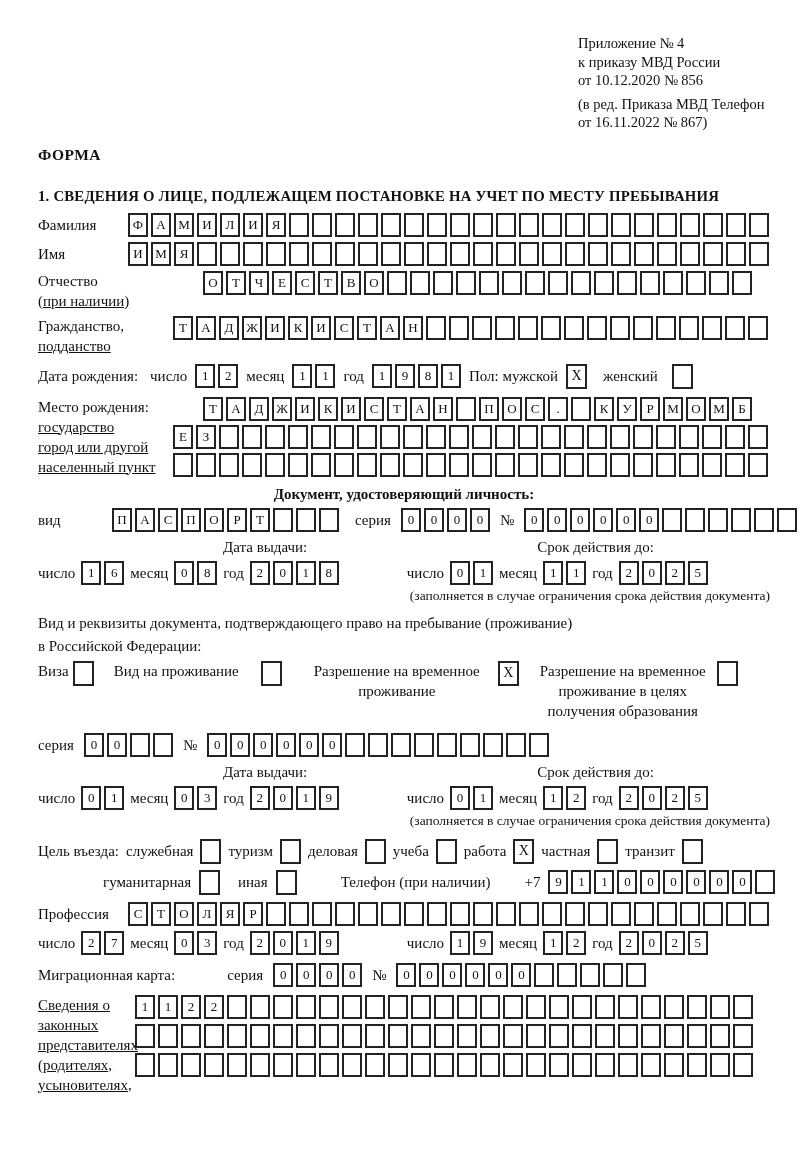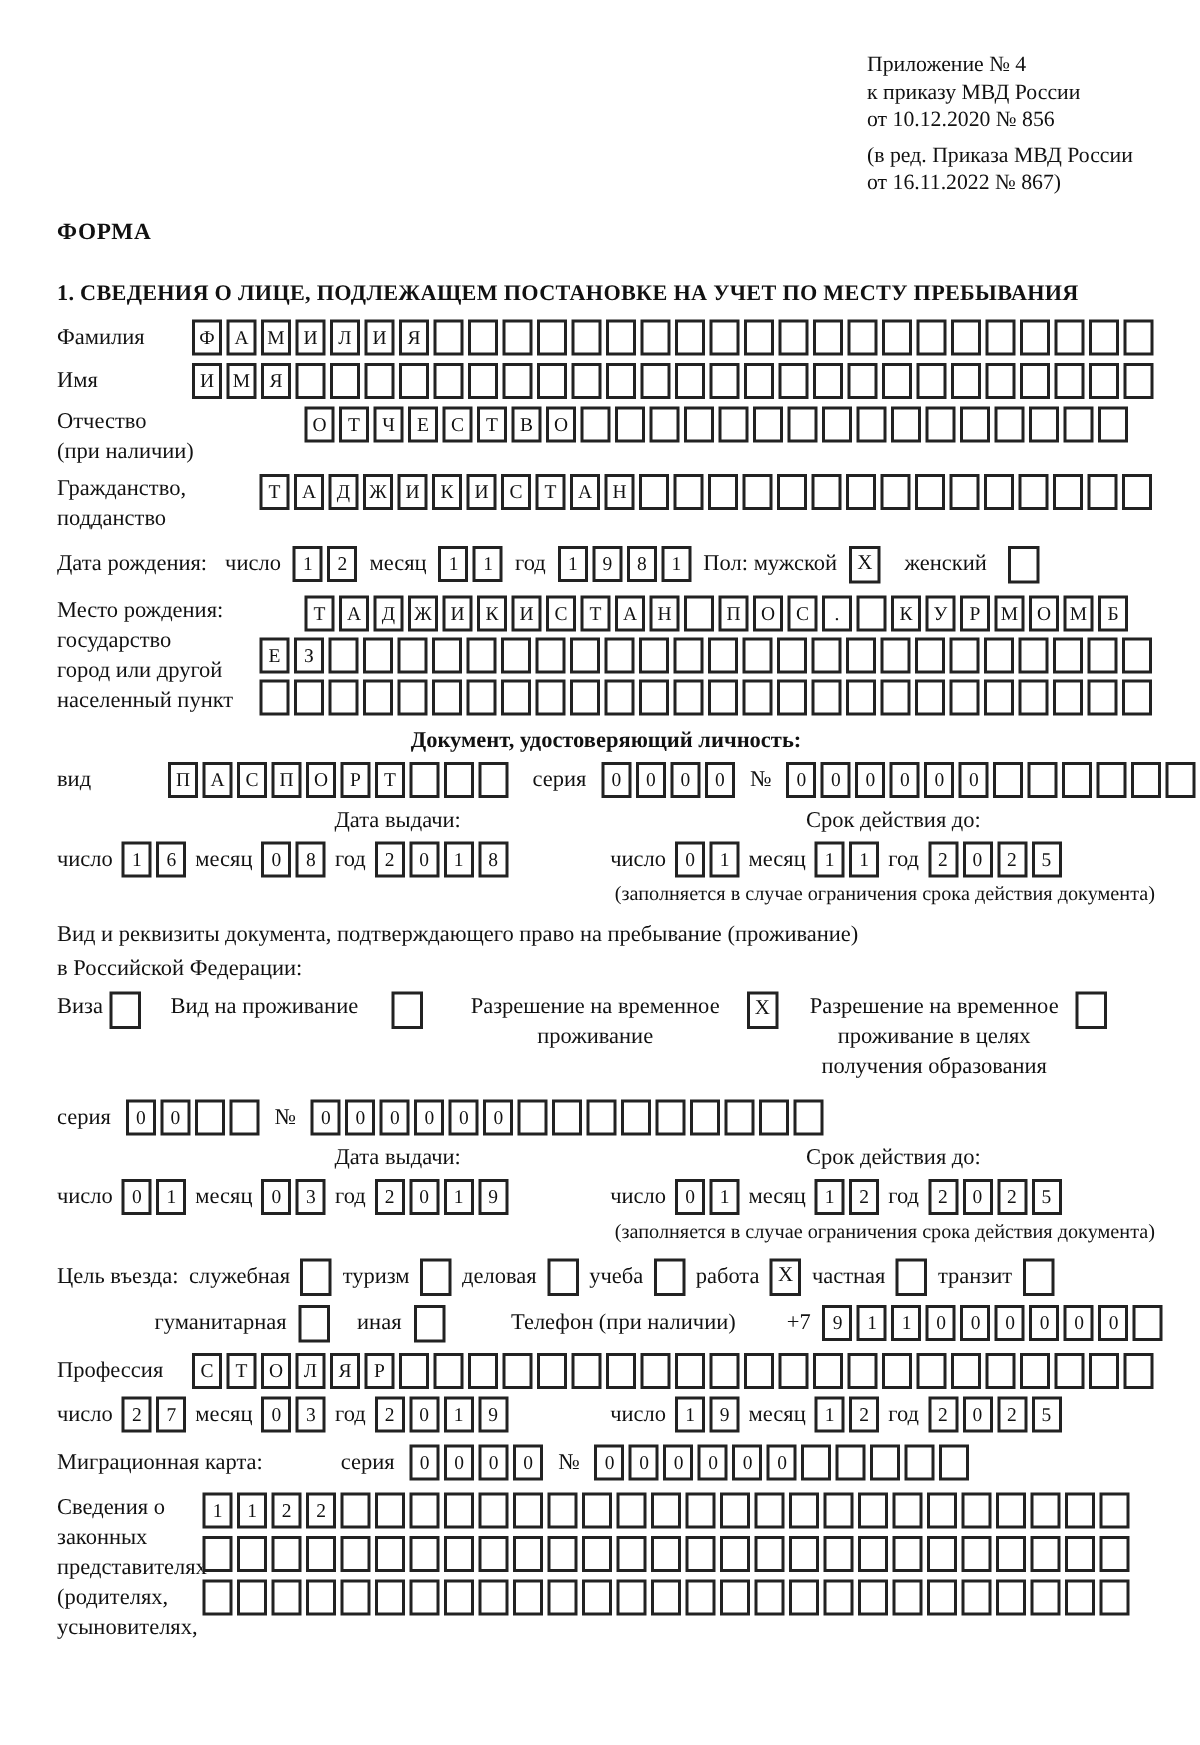--- a/index.html
+++ b/index.html
@@ -7,21 +7,21 @@
         font-family:"Liberation Serif", serif;color:#111;}
   .hdr{margin-left:auto;width:192px;font-size:14.5px;line-height:18.5px;}
   .hdr-grp2{margin-top:5px;}
   .forma{text-align:left;font-weight:bold;font-size:15.5px;margin-top:14px;padding-right:4px;letter-spacing:.5px;}
   .title{text-align:center;font-weight:bold;font-size:15.5px;line-height:23px;margin-top:16px;letter-spacing:.2px;}
   .uline{display:inline-block;width:52px;border-bottom:2px solid #222;height:14px;margin-left:10px;}
   .sect{font-weight:bold;font-size:14.8px;margin-top:24px;letter-spacing:.2px;}
   .frow{display:flex;align-items:center;margin-top:5px;white-space:nowrap;}
   .frow.top{align-items:flex-start;}
   .lbl{font-size:15px;flex-shrink:0;line-height:20px;}
-  .lbl2{font-size:15px;flex-shrink:0;line-height:20px;}
+  .lbl2{font-size:15px;flex-shrink:0;line-height:20px;text-decoration:underline;}
   .cells{display:flex;gap:3px;flex-shrink:0;}
   .cell{width:20px;height:24px;border:2px solid #222;box-sizing:border-box;display:flex;
         align-items:center;justify-content:center;font-size:13px;background:#fff;flex-shrink:0;}
   .cbx{width:21px;height:25px;border:2px solid #222;box-sizing:border-box;display:flex;
         align-items:center;justify-content:center;font-size:14px;background:#fff;flex-shrink:0;}
   .w90{width:90px;} .w135{width:135px;} .w165{width:165px;} .w64{width:64px;}
   .center-bold{font-weight:bold;font-size:15px;text-align:center;margin-top:9px;}
   .subheads{display:flex;font-size:15px;margin-top:7px;}
   .dgroup{display:flex;align-items:center;gap:6px;}
   .note{font-size:13.5px;text-align:right;margin-top:3px;}
@@ -32,21 +32,21 @@
 </head>
 <body>
 
 <div class="page">
 
   <div class="hdr">
     <div>Приложение № 4</div>
     <div>к приказу МВД России</div>
     <div>от 10.12.2020 № 856</div>
     <div class="hdr-grp2">
-      <div>(в ред. Приказа МВД России</div>
+      <div>(в ред. Приказа МВД Телефон</div>
       <div>от 16.11.2022 № 867)</div>
     </div>
   </div>
   <div class="forma">ФОРМА</div>
 
 
   <div class="sect">1. СВЕДЕНИЯ О ЛИЦЕ, ПОДЛЕЖАЩЕМ ПОСТАНОВКЕ НА УЧЕТ ПО МЕСТУ ПРЕБЫВАНИЯ</div>
 
   <div class="frow mt8">
     <div class="lbl w90">Фамилия</div>

